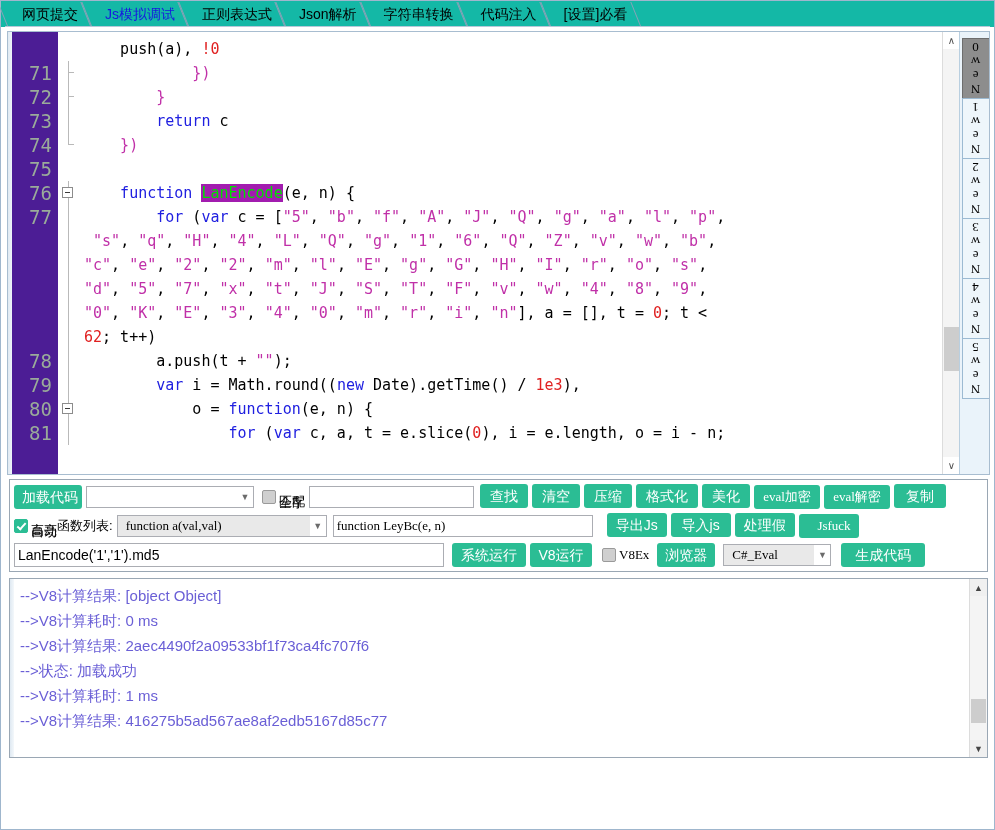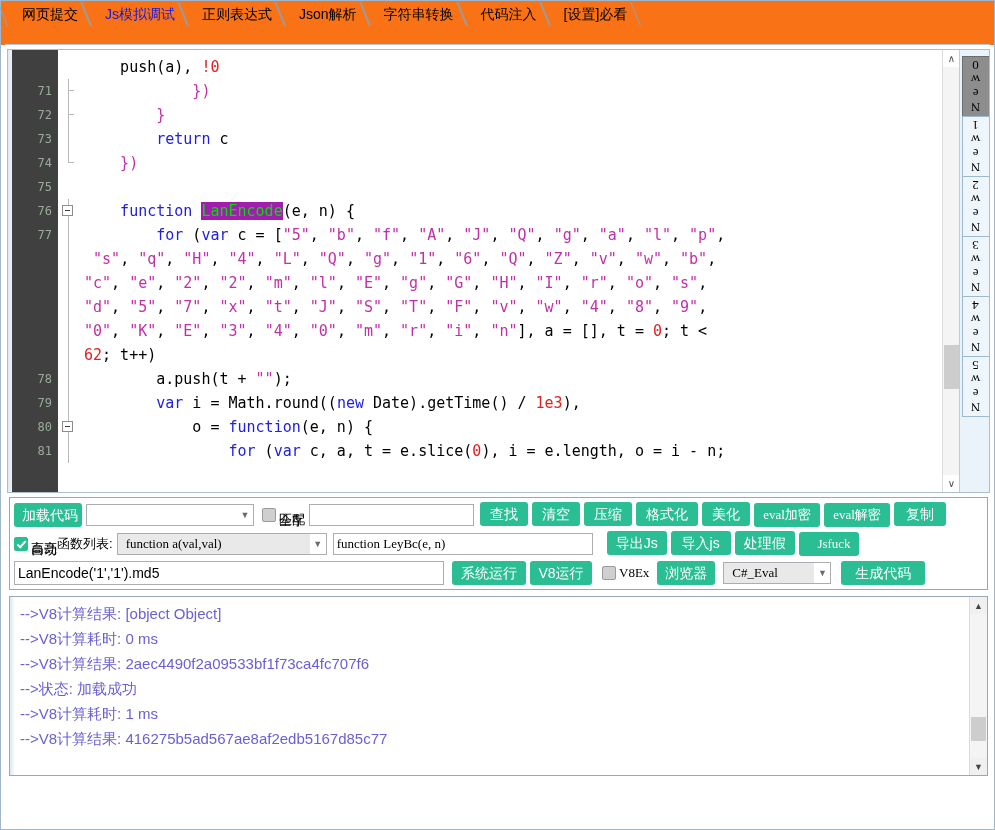--- a/index.html
+++ b/index.html
@@ -7,21 +7,21 @@
     width:995px;height:830px;overflow:hidden;
     background:#ffffff;
     font-family:"Liberation Sans","DejaVu Sans",sans-serif;
     font-size:13px;color:#000;
     -webkit-font-smoothing:antialiased;
   }
   .app{position:relative;width:995px;height:830px;box-sizing:border-box;
        border:1px solid #9fb6cd;background:#fff;}
 
   
-  .tabbar{position:relative;height:44px;padding-left:6px;background:#f97316;}
+  .tabbar{position:relative;height:26px;padding-left:6px;background:#14b8a6;}
   .tabbar::after{content:"";position:absolute;left:4px;right:4px;bottom:0;height:1px;background:#b7c8d8;}
   .tab{
     position:relative;display:inline-block;height:26px;line-height:26px;
     padding:0 13px 0 15px;margin-right:-1px;
     font-size:14px;color:#000;background:transparent;
     border:0;vertical-align:top;white-space:nowrap;cursor:default;
   }
   .tab::before{
     content:"";position:absolute;left:0;top:1px;width:11px;height:24px;
     border-left:1px solid #8aa2b8;
@@ -43,22 +43,22 @@
   .editor-wrap{
     position:relative;margin:4px 4px 0 6px;height:444px;
     border:1px solid #a8bdd0;background:#fff;box-sizing:border-box;
     display:flex;
   }
   .editor-left{position:relative;flex:1;overflow:hidden;display:flex;background:#fff;}
   .gutter-shade{width:4px;background:linear-gradient(90deg,#dfe9f2,#eef4f9);}
   .gutter{
     width:46px;flex:none;text-align:right;padding-top:5px;
     font-family:"DejaVu Sans Mono","Liberation Mono",monospace;
-    font-size:12px;line-height:24px;color:#9aab9a;
-    background:#404040;box-sizing:border-box;padding-right:6px;
+    font-size:19px;line-height:24px;color:#9aab9a;
+    background:#4c1d95;box-sizing:border-box;padding-right:6px;
     user-select:none;
   }
   .fold{
     width:22px;flex:none;position:relative;padding-top:5px;background:#fff;
   }
   .fold .ln{height:24px;position:relative;}
   .fold .vline{position:absolute;left:10px;top:0;bottom:0;width:1px;background:#b9b9b9;}
   .fold .box{
     position:absolute;left:4px;top:6px;width:11px;height:11px;
     border:1px solid #8c8c8c;background:#fff;box-sizing:border-box;

